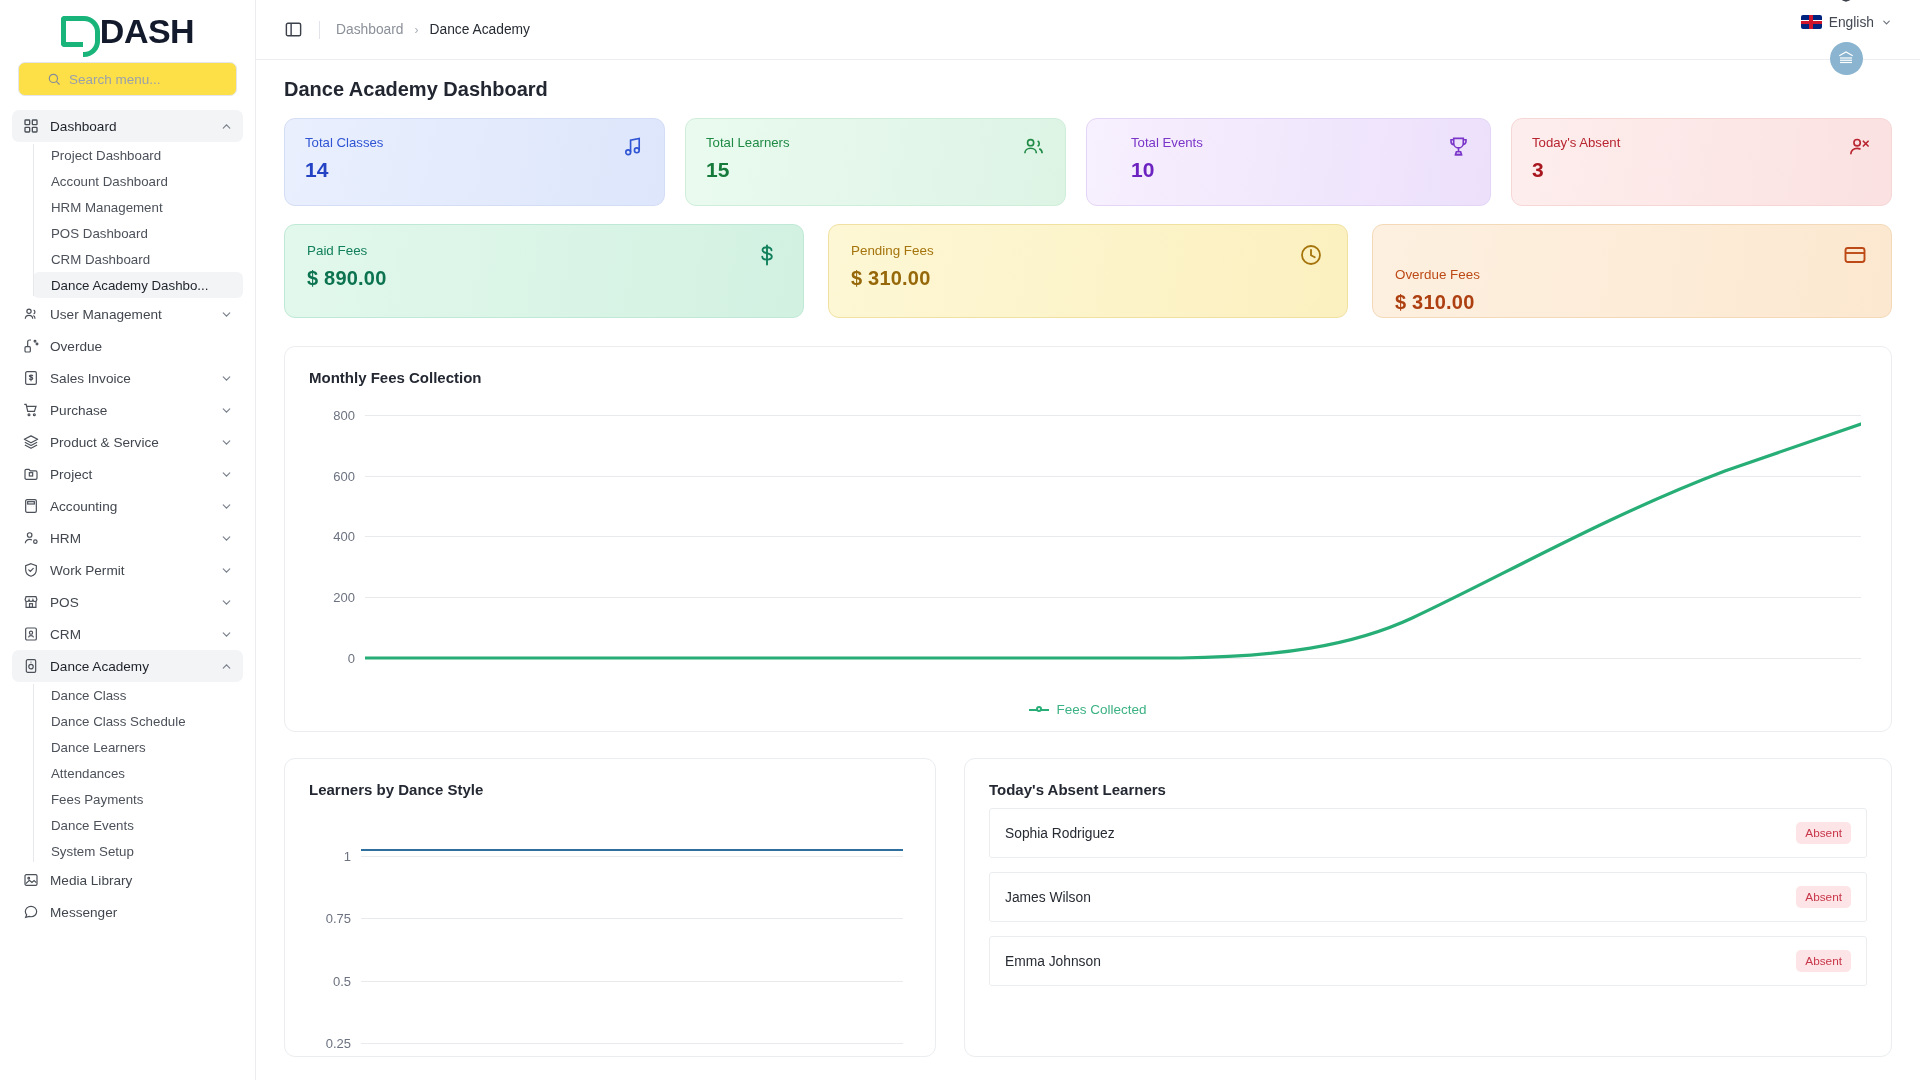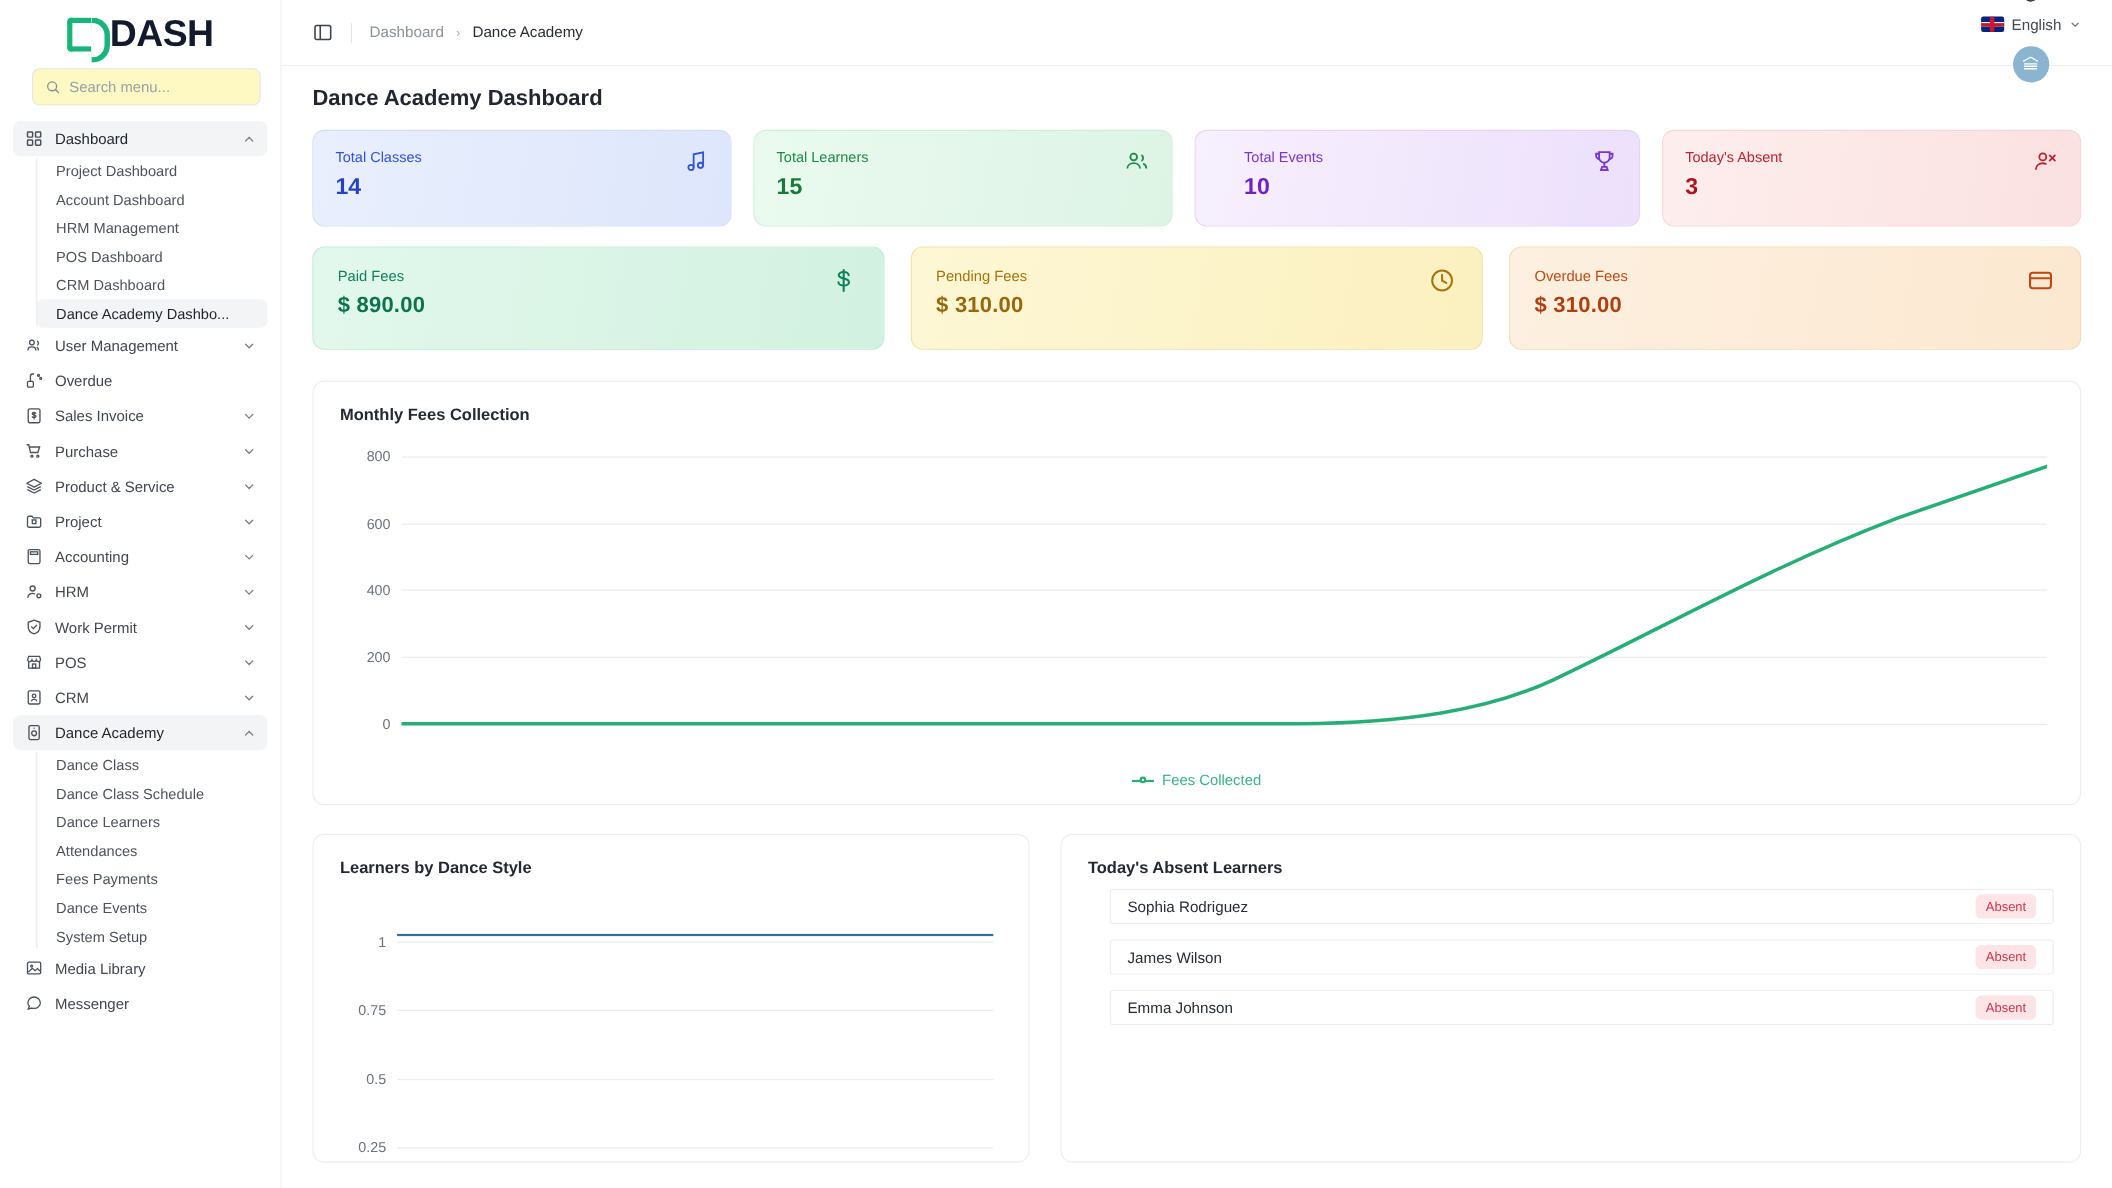--- a/index.html
+++ b/index.html
@@ -33,23 +33,22 @@
   .brand .d-mark:after{
     content:""; position:absolute; left:100%; top:-5px; width:12px; height:31px;
     border:5px solid #18b47a; border-left:none;
     border-top-right-radius:16px; border-bottom-right-radius:16px;
   }
   .brand .word { color: #131a2b; margin-left: 16px; }
 
   .search-wrap { padding: 0 18px 14px; }
   .search-box {
     height: 34px; border: 1px solid #e3e5eb; border-radius: 7px;
-    display: flex; align-items: center; gap: 8px; padding: 0 11px;
-    background: #fef9c3;
-    margin-left: 11px;
+    display: flex; align-items: center; gap: 8px; padding: 0 28px;
+    background: #fde047;
   }
   .search-box input {
     border: none; outline: none; font-size: 13.5px; color: #6d7280;
     font-family: "Liberation Sans", sans-serif; width: 100%; background: transparent;
   }
   .search-box input::placeholder { color: #9aa0ab; }
 
   .nav { flex: 1; overflow: hidden; padding: 0 12px 8px; }
   .nav-item {
     display: flex; align-items: center; gap: 11px;
@@ -168,22 +167,22 @@
   .bottom-left { flex: 0 0 652px; }
   .bottom-right { flex: 1; }
 
   .plot-sm { position: relative; height: 230px; }
   .plot-sm .yaxis { bottom: 0; width: 52px; }
   .plot-sm .grid-area { left: 52px; right: 8px; bottom: 0; }
   .top-series-line { position: absolute; left: 0; right: 0; height: 1.5px; background: #2e6f9e; }
 
   .absent-list { display: flex; flex-direction: column; gap: 14px; margin-top: 4px; }
   .absent-row {
-    border: 1px solid #ebedf0; border-radius: 3px; height: 32px;
-    display: flex; align-items: center; padding: 0 15px; cursor: pointer; margin-left: 20px;
+    border: 1px solid #ebedf0; border-radius: 3px; height: 50px;
+    display: flex; align-items: center; padding: 0 15px; cursor: pointer;
   }
   .absent-name { font-size: 13.8px; color: #272b33; }
   .absent-badge {
     margin-left: auto; background: #fde4e6; color: #c8374a;
     font-size: 11.8px; padding: 4px 9px; border-radius: 5px;
   }
   svg { display: block; }
 </style>
 </head>
 <body>
@@ -606,21 +605,21 @@
         <div class="fee-value" style="color:#96680a;">$ 310.00</div>
         <span class="fee-icon">
           <svg width="24" height="24" viewBox="0 0 24 24" fill="none" stroke="#a5740d" stroke-width="1.8" stroke-linecap="round">
               <circle cx="12" cy="12" r="9"></circle>
               <polyline points="12 6.8 12 12.2 15.8 14.2"></polyline>
             </svg>
         </span>
       </div>
 
       <div class="fee-card" style="background:linear-gradient(100deg,#fdf0e0 0%,#fce8d0 100%);border-color:#f3d9b8;">
-        <div class="fee-label" style="color:#bd4a16;">Overdue Fees</div>
+        <div class="fee-label" style="color:#bd4a16;margin-top:24px;">Overdue Fees</div>
         <div class="fee-value" style="color:#ad3f10;">$ 310.00</div>
         <span class="fee-icon">
           <svg width="24" height="24" viewBox="0 0 24 24" fill="none" stroke="#bd4a16" stroke-width="1.9">
               <rect x="2.5" y="5" width="19" height="14" rx="2.4"></rect>
               <line x1="2.5" y1="10" x2="21.5" y2="10"></line>
             </svg>
         </span>
       </div>
 
     </div>

